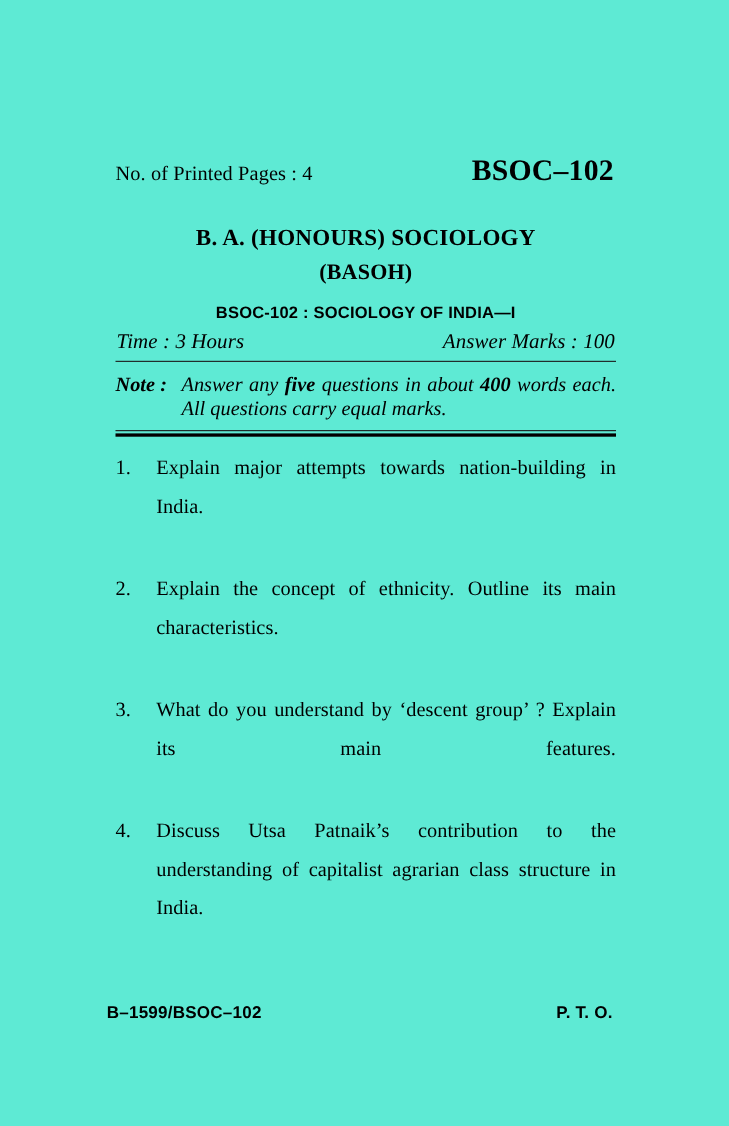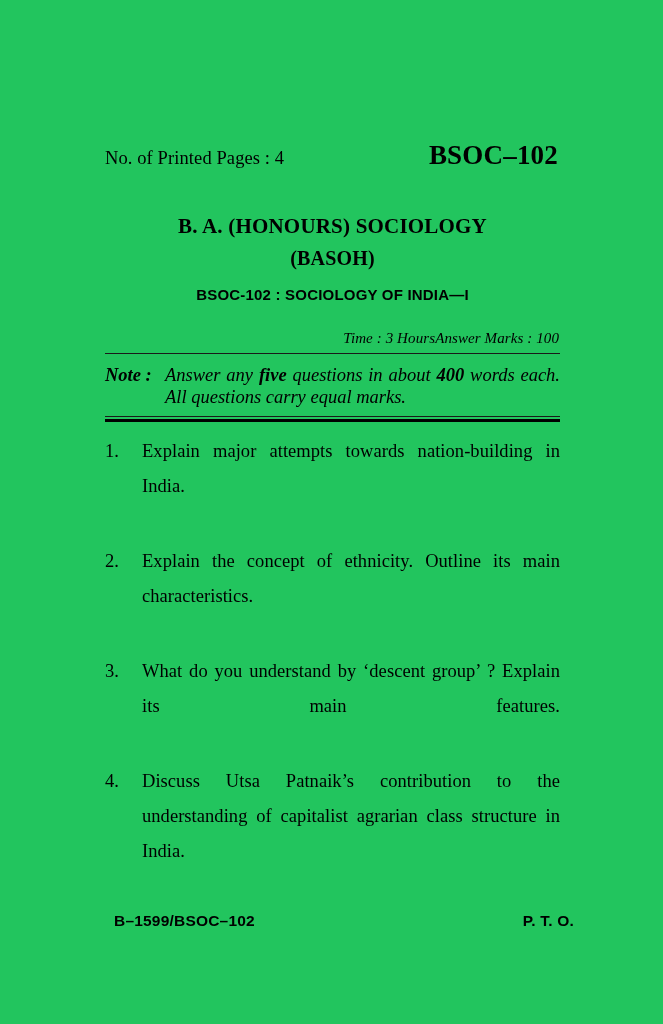--- a/index.html
+++ b/index.html
@@ -4,21 +4,21 @@
 <style>
   html, body {
     margin: 0;
     padding: 0;
     background: #ffffff;
   }
   .page {
     position: relative;
     width: 663px;
     height: 1024px;
-    background: #22c55e;
+    background: #5eead4;
     overflow: hidden;
     font-family: "Liberation Serif", "DejaVu Serif", serif;
     color: #000000;
   }
   .content {
     position: absolute;
     left: 105px;
     top: 140px;
     width: 455px;
   }
@@ -40,21 +40,21 @@
     font-size: 27px;
     font-weight: bold;
     letter-spacing: 0.2px;
     white-space: nowrap;
     padding-right: 2px;
     margin-left: 20px;
   }
 
   
   .title-block {
-    margin-top: 38px;
+    margin-top: 28px;
     text-align: center;
   }
   .title-line {
     font-size: 21px;
     font-weight: bold;
     line-height: 32px;
     letter-spacing: 0.2px;
     white-space: nowrap;
   }
   .title-line.sub {
@@ -66,25 +66,24 @@
     font-weight: bold;
     line-height: 30px;
     letter-spacing: 0.2px;
     margin-top: 6px;
     white-space: nowrap;
   }
 
   
   .time-row {
     display: flex;
-    justify-content: flex-end;
+    justify-content: space-between;
     align-items: baseline;
-    margin-top: 20px;
-    font-style: italic;
-    font-size: 15px;
+    font-style: italic;
+    font-size: 19px;
     letter-spacing: 0.1px;
   }
   .time-row .left { padding-left: 1px; }
   .time-row .right { padding-right: 1px; }
 
   .rule-thin {
     border-top: 1.6px solid #1a1a1a;
     margin-top: 6px;
   }
   .rule-double {
@@ -144,21 +143,21 @@
   }
   .q .body::after {
     content: "";
     display: inline-block;
     width: 100%;
   }
 
   
   .footer {
     position: absolute;
-    left: 114px;
+    left: 97px;
     top: 912px;
     width: 460px;
     display: flex;
     justify-content: space-between;
     align-items: baseline;
     font-family: "Liberation Sans", "DejaVu Sans", sans-serif;
     font-size: 15.5px;
     font-weight: bold;
     letter-spacing: 0.2px;
   }

